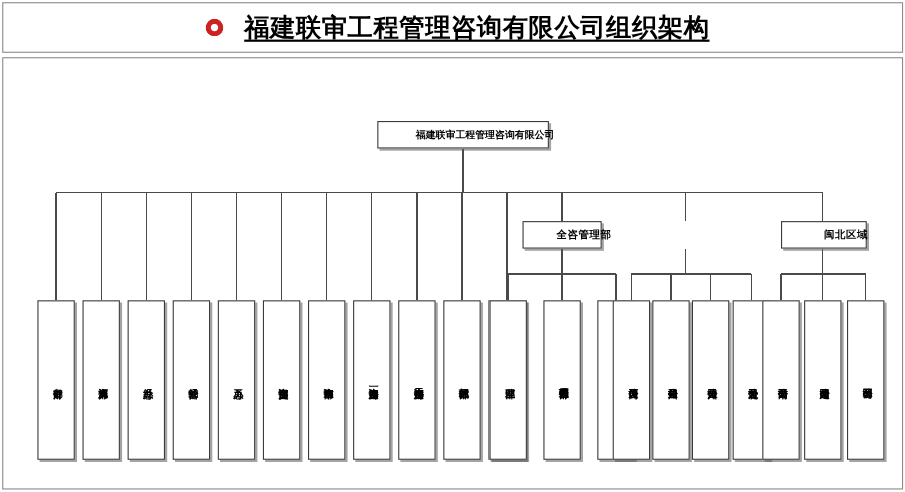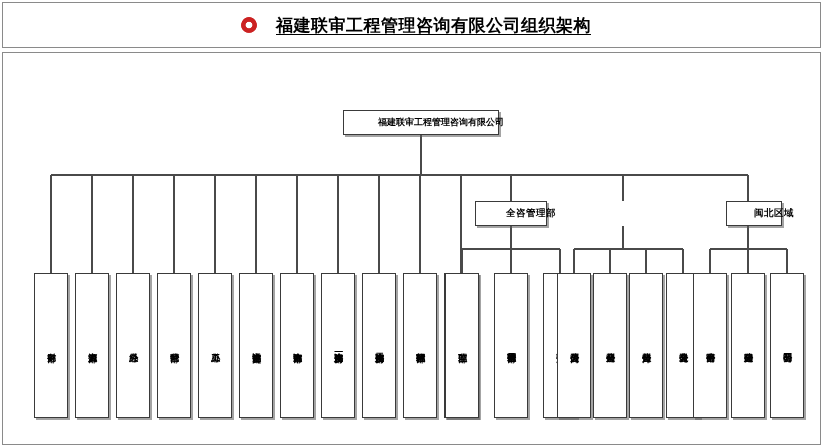--- a/index.html
+++ b/index.html
@@ -37,21 +37,21 @@
     display: flex;
     align-items: center;
     justify-content: center;
   }
   .logo {
     width: 30px; height: 30px;
     margin-right: 12px;
     flex: 0 0 auto;
   }
   .title-text {
-    font-size: 17px;
+    font-size: 23px;
     font-weight: bold;
     color: #000000;
     letter-spacing: 0.5px;
     white-space: nowrap;
   }
   .title-text .ul {
     text-decoration: underline;
     text-underline-offset: 3px;
   }
 
@@ -219,21 +219,21 @@
       <div class="node leaf" style="left:590px; top:220px; width:34px; height:145px;">
         <span>泉州分公司</span>
       </div>
       <div class="node leaf" style="left:626px; top:220px; width:34px; height:145px;">
         <span>漳州分公司</span>
       </div>
       <div class="node leaf" style="left:663px; top:220px; width:34px; height:145px;">
         <span>龙岩分公司</span>
       </div>
 
-      <div class="node mid" style="left:707px; top:148px; width:56px; height:25px;margin-left:16px;">
+      <div class="node mid" style="left:707px; top:148px; width:78px; height:25px;">
         <span>闽北区域</span>
       </div>
       <div class="node leaf" style="left:690px; top:220px; width:34px; height:145px;">
         <span>南平分公司</span>
       </div>
       <div class="node leaf" style="left:728px; top:220px; width:34px; height:145px;">
         <span>建阳分公司</span>
       </div>
       <div class="node leaf" style="left:767px; top:220px; width:34px; height:145px;">
         <span>三明分公司</span>

